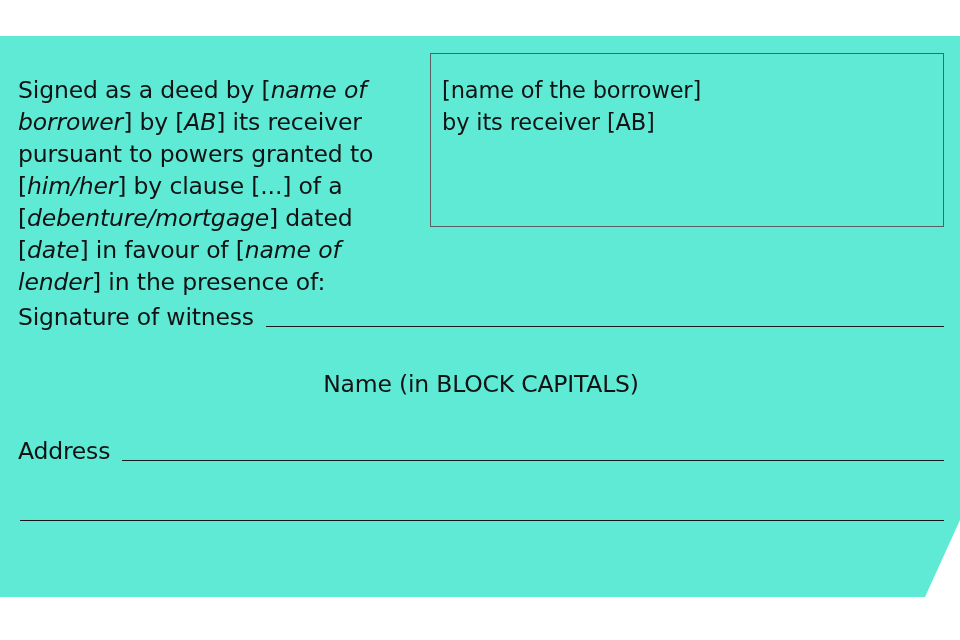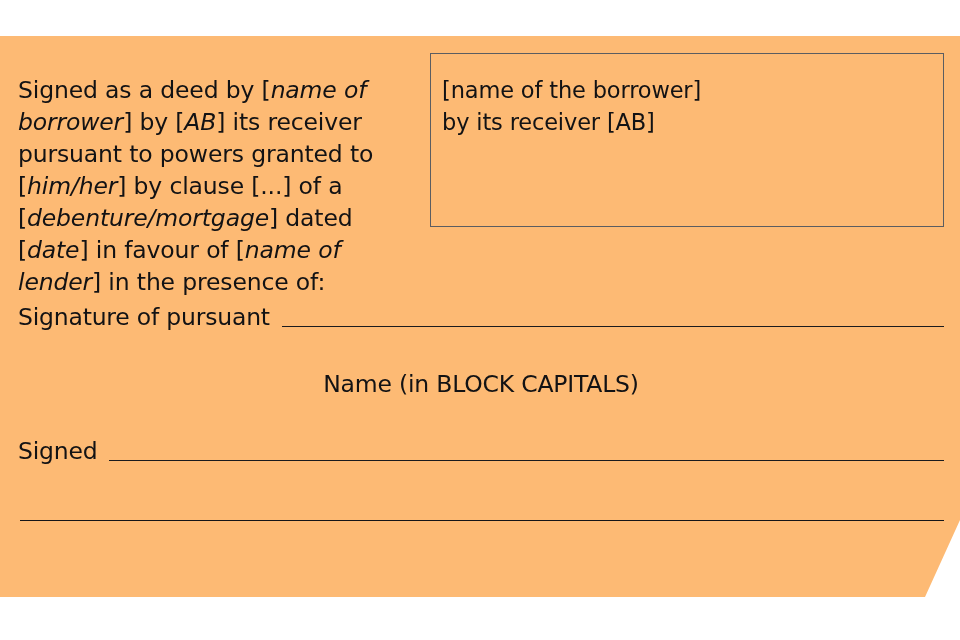--- a/index.html
+++ b/index.html
@@ -15,21 +15,21 @@
     overflow: hidden;
   }
 
   
   #deed-card {
     position: absolute;
     left: 0;
     top: 36px;
     width: 960px;
     height: 561px;
-    background: #fdba74;
+    background: #5eead4;
     
     -webkit-clip-path: polygon(0 0, 100% 0, 100% 484px, 925px 100%, 0 100%);
     clip-path: polygon(0 0, 100% 0, 100% 484px, 925px 100%, 0 100%);
   }
 
   
   #execution-row {
     position: absolute;
     left: 0;
     top: 0;
@@ -131,29 +131,29 @@
     <div id="signature-box">
       <div class="box-text">
         <div>[name of the borrower]</div>
         <div><span class="ph">by its receiver</span><span> [</span><span class="ph">AB</span><span>]</span></div>
       </div>
     </div>
 
   </div>
 
   <div class="field-row" id="field-signature">
-    <span class="field-label">Signature of pursuant</span>
+    <span class="field-label">Signature of witness</span>
     <span class="field-rule"></span>
   </div>
 
   <div class="field-row" id="field-name">
     <span class="field-label">Name (in BLOCK CAPITALS)</span>
     <span class="field-rule"></span>
   </div>
 
   <div class="field-row" id="field-address">
-    <span class="field-label">Signed</span>
+    <span class="field-label">Address</span>
     <span class="field-rule"></span>
   </div>
 
   <div id="blank-rule"></div>
 
 </div>
 
 </body></html>

